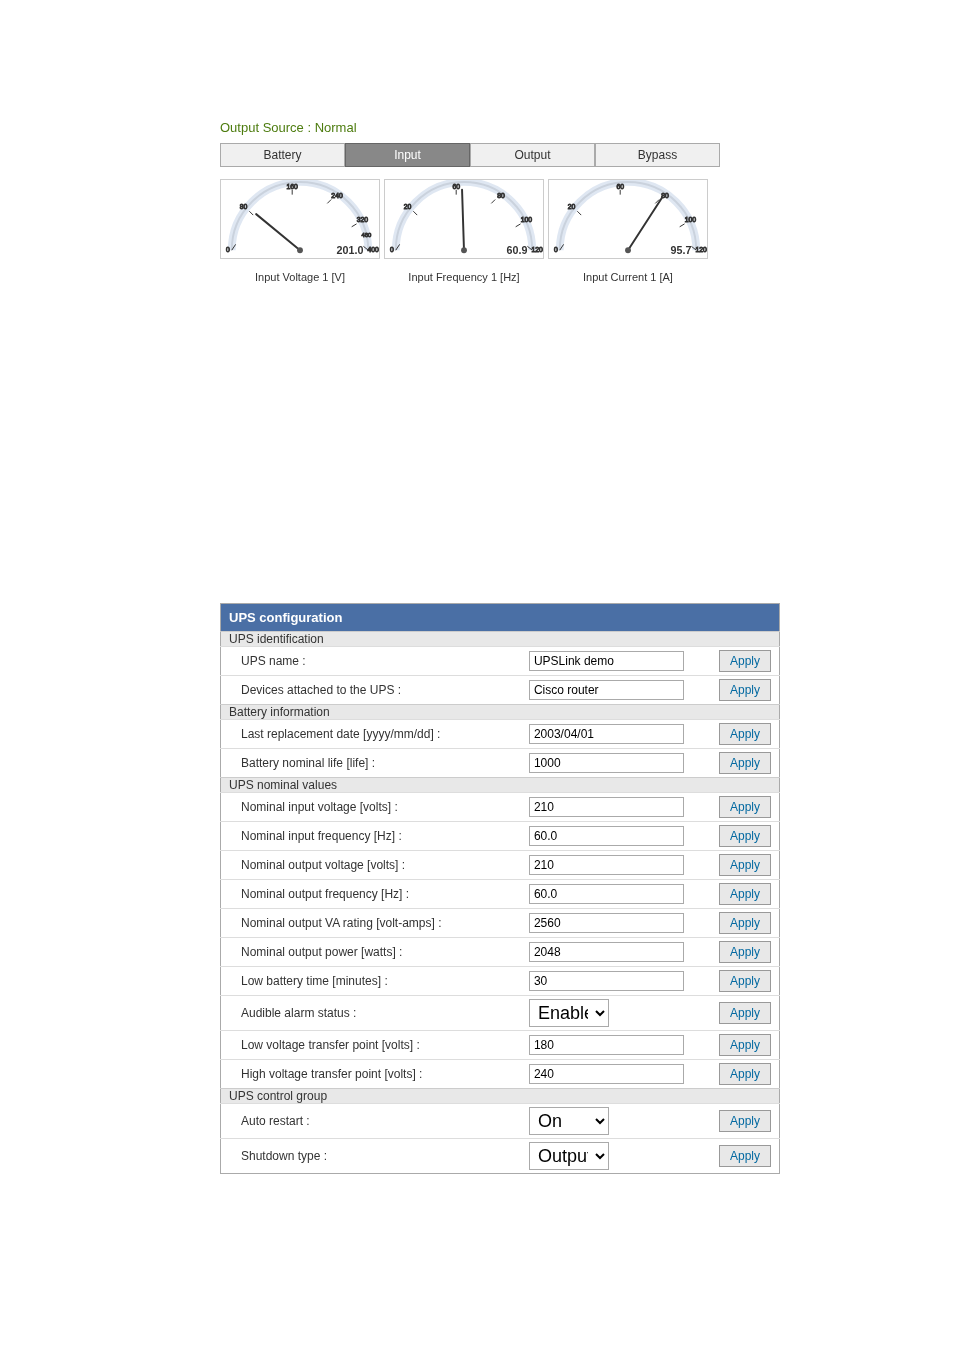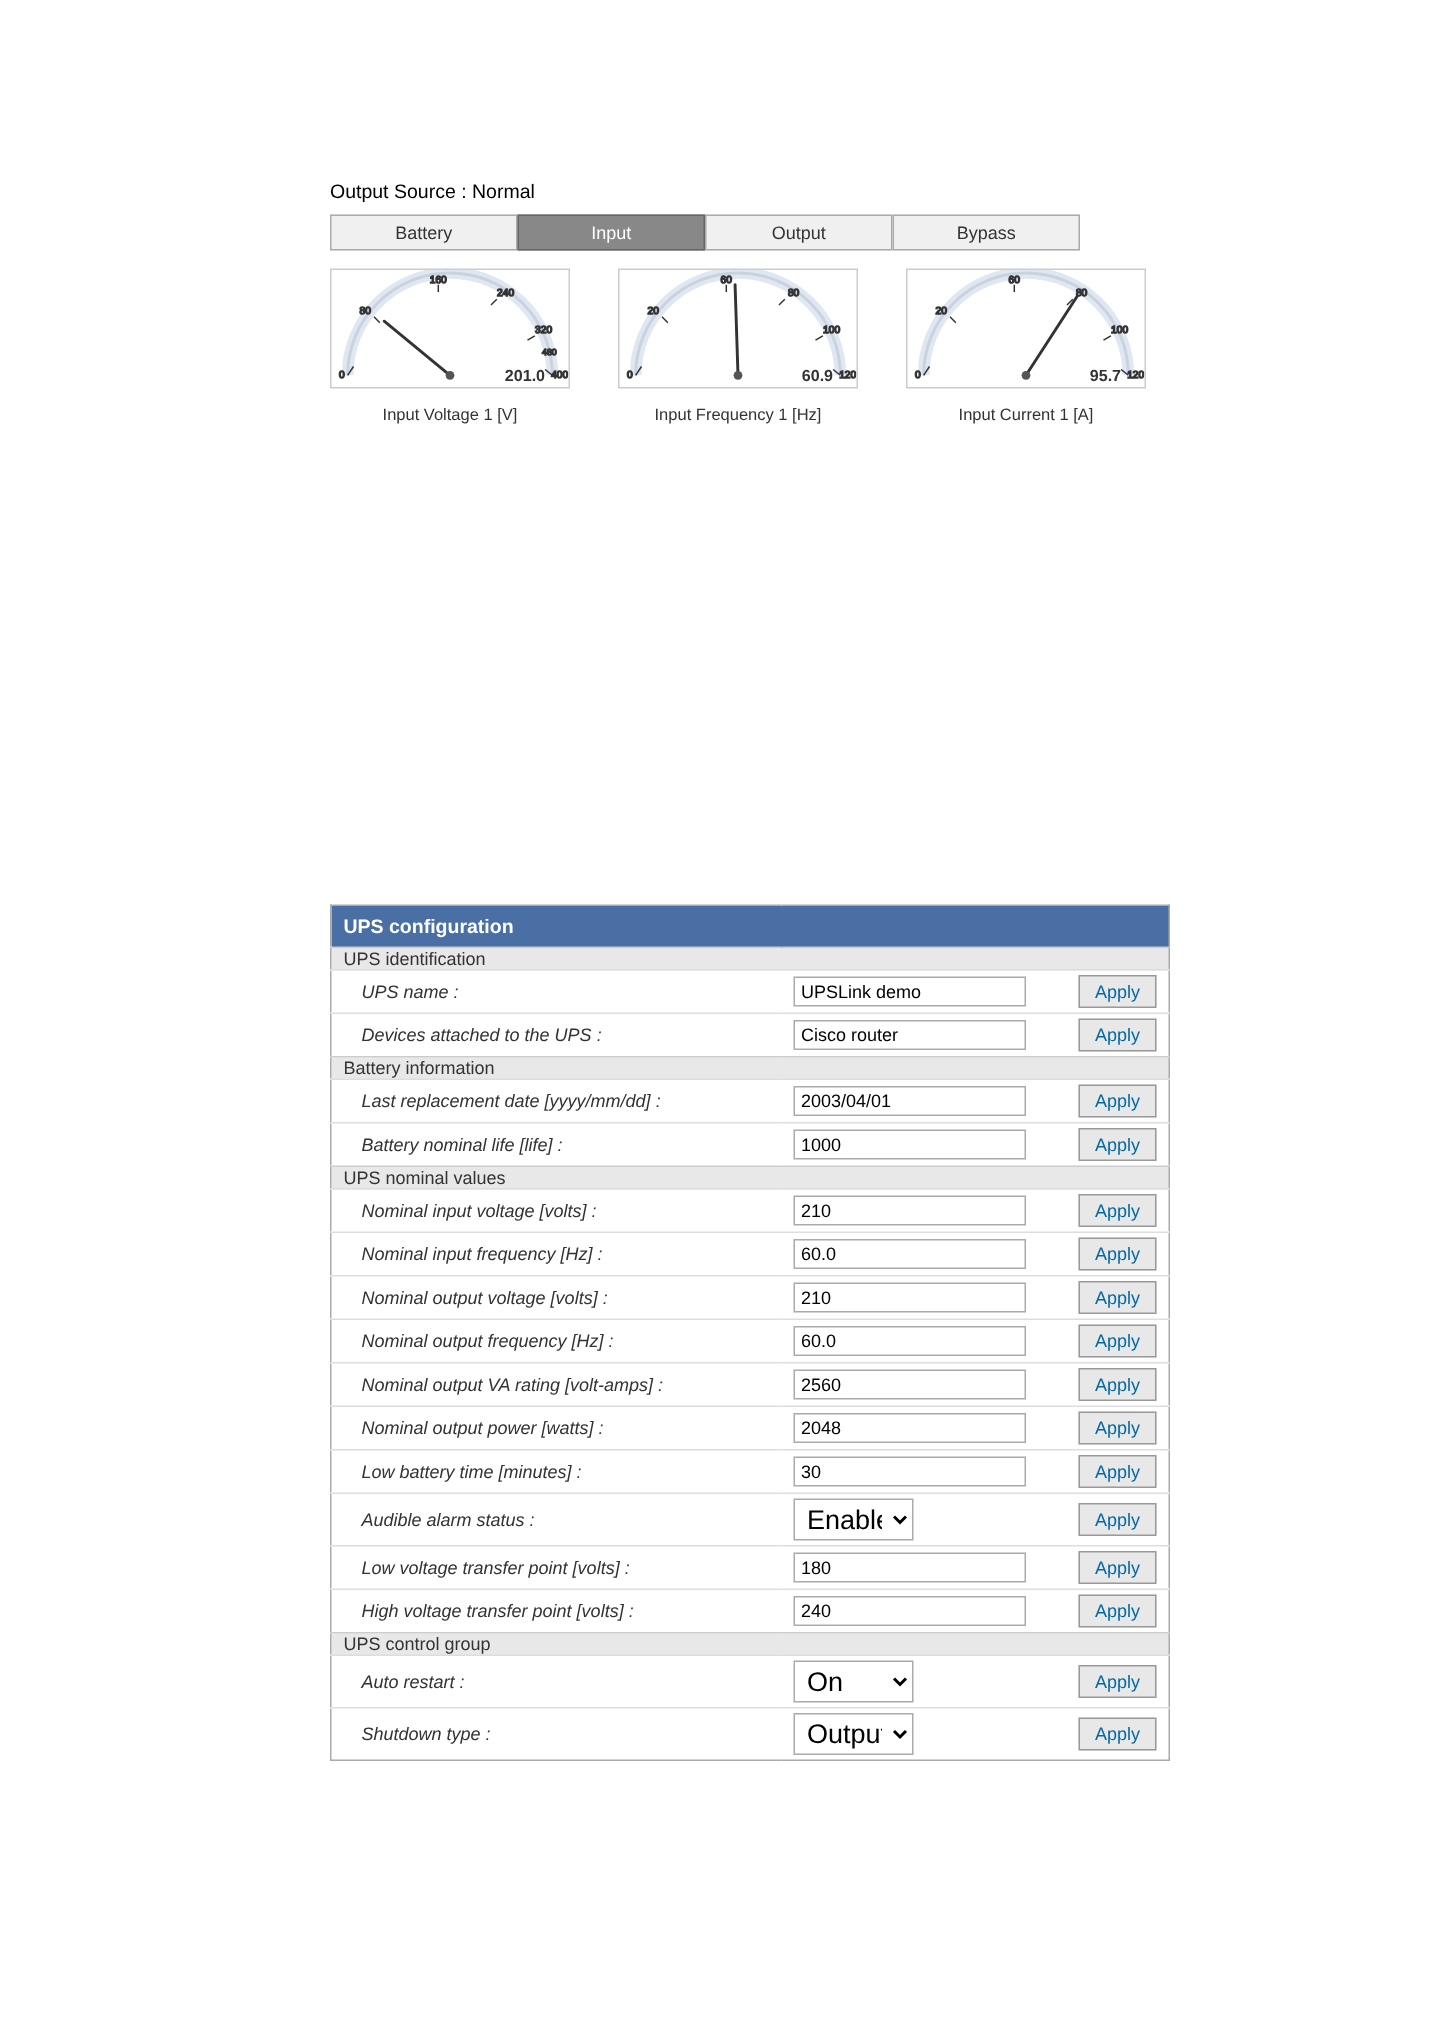--- a/index.html
+++ b/index.html
@@ -17,21 +17,21 @@
       background: #fff;
     }
 
     
     .top-section {
       margin-top: 100px;
       margin-left: 200px;
     }
 
     .output-source {
-      color: #000000;
+      color: #4d7c0f;
       font-size: 13px;
       margin-bottom: 8px;
     }
 
     .tab-bar {
       display: flex;
       margin-bottom: 12px;
       width: 500px;
     }
 
@@ -47,21 +47,21 @@
     }
 
     .tab-btn.active {
       background: #888;
       color: #fff;
       border-color: #666;
     }
 
     .gauges-row {
       display: flex;
-      gap: 32px;
+      gap: 4px;
       align-items: center;
     }
 
     .gauge-container {
       display: flex;
       flex-direction: column;
       align-items: center;
     }
 
     .gauge-box {
@@ -120,21 +120,20 @@
       padding: 3px 8px;
       border-top: 1px solid #ddd;
       vertical-align: middle;
     }
 
     .config-row .label-cell {
       width: 280px;
       font-size: 12px;
       color: #333;
       padding-left: 20px;
-      font-style: italic;
     }
 
     .config-row .input-cell {
       width: 170px;
     }
 
     .config-row .apply-cell {
       width: 70px;
       text-align: right;
     }

